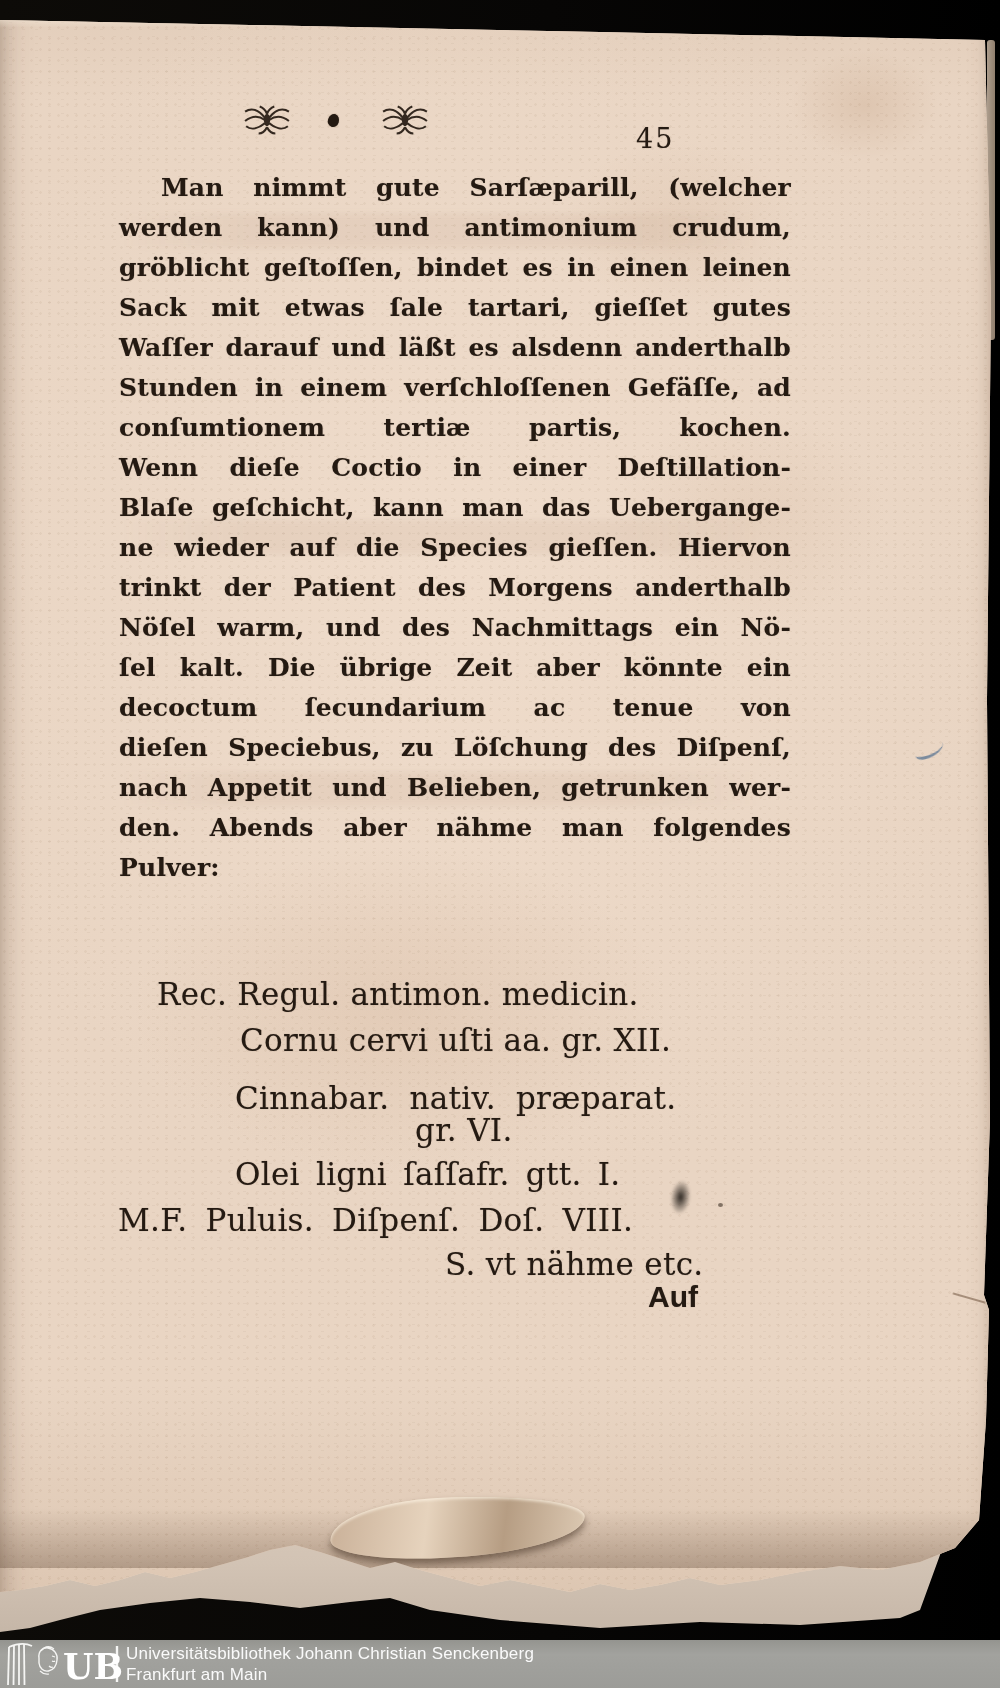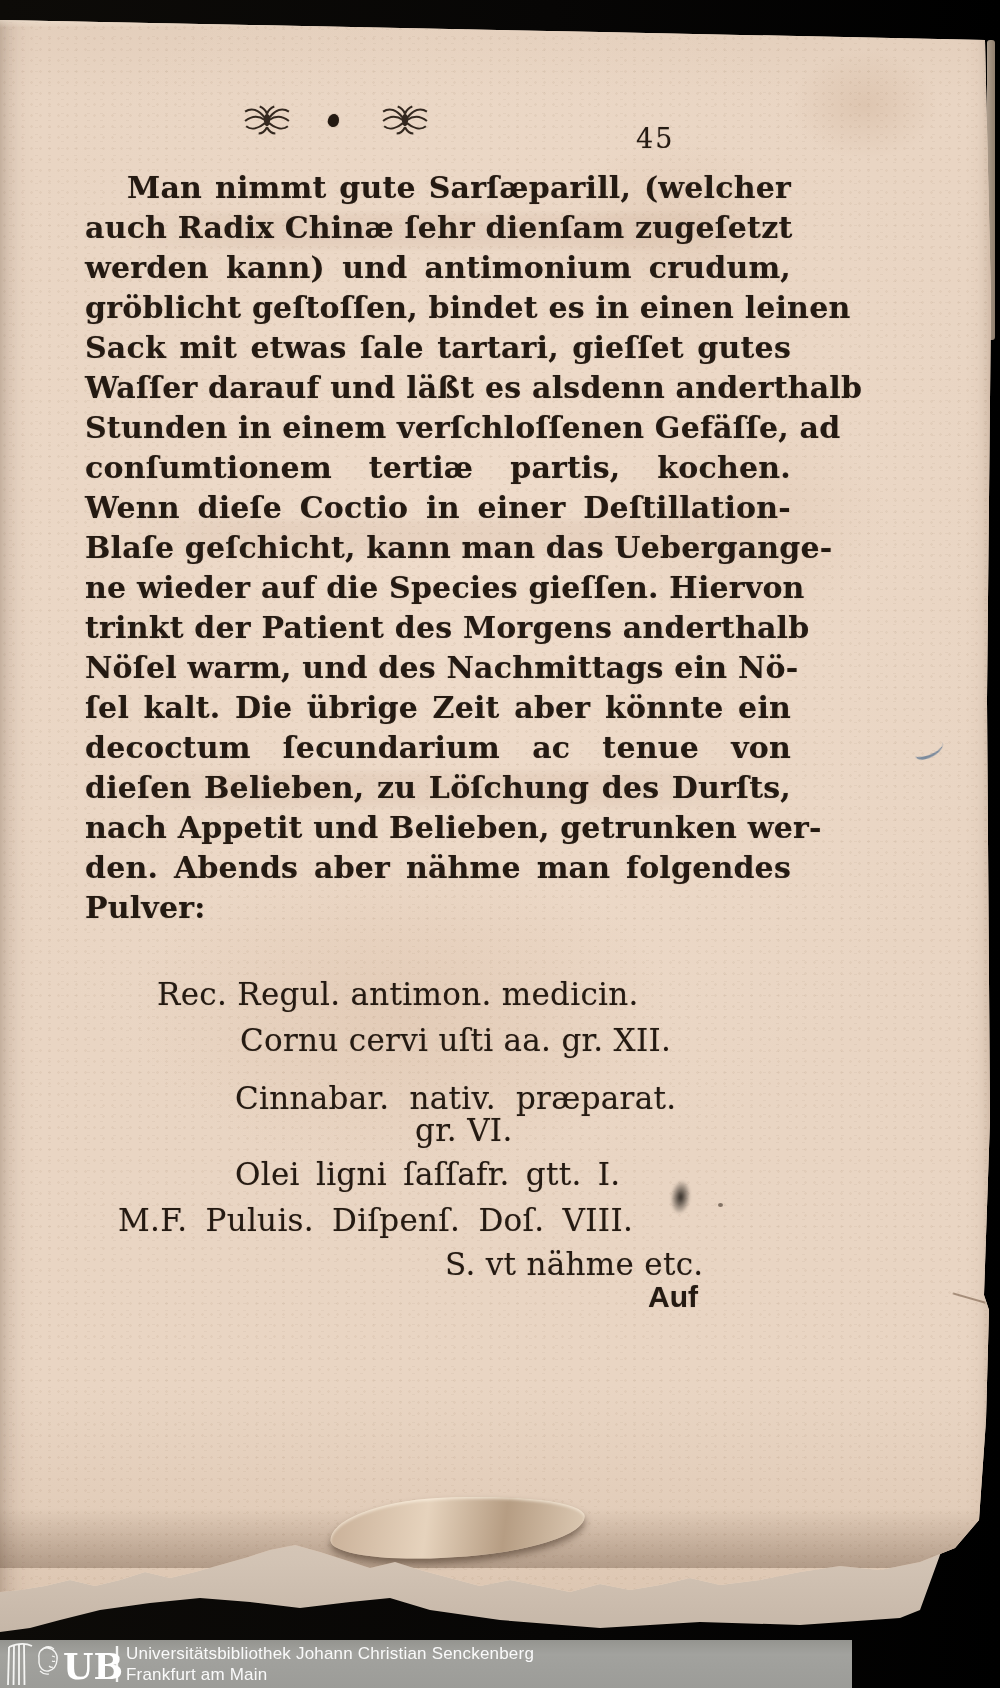--- a/index.html
+++ b/index.html
@@ -46,22 +46,22 @@
   
   .ink{color:#241a12;text-shadow:0 0 1px rgba(45,28,16,.35);}
   .ornament-row{position:absolute;left:0;top:96px;width:1000px;height:46px;}
   .fleuron{position:absolute;top:8px;width:48px;height:32px;}
   .fleuron.f1{left:243px;} .fleuron.f2{left:381px;}
   .orn-dot{position:absolute;left:328px;top:18px;width:11px;height:13px;border-radius:50% 50% 50% 50%/55% 55% 45% 45%;
     background:#241a12;box-shadow:0 0 1px rgba(45,28,16,.6);transform:rotate(18deg);}
   .page-number{position:absolute;left:636px;top:2px;font:27px/34px "DejaVu Serif",serif;letter-spacing:2px;margin-top:24px;}
 
   .body-text{position:absolute;left:85px;top:168px;width:706px;}
-  .t-line{height:40px;font-family:"DejaVu Serif",serif;font-weight:bold;font-size:30px;line-height:40px;
-    text-align:justify;text-align-last:justify;letter-spacing:.2px;white-space:nowrap;}
+  .t-line{height:40px;font-family:"DejaVu Serif",serif;font-weight:bold;font-size:25px;line-height:40px;
+    text-align:justify;text-align-last:justify;letter-spacing:.2px;white-space:nowrap;margin-left:34px;}
   .t-line.indent{padding-left:42px;}
   .t-line.open{text-align-last:left;}
 
   .recipe{position:absolute;left:85px;top:952px;width:720px;height:340px;}
   .r-line{position:absolute;font-family:"DejaVu Serif",serif;font-size:31px;line-height:40px;white-space:nowrap;letter-spacing:.3px;}
   .r1{left:72px;top:22px;}  .r2{left:155px;top:68px;text-align:center;} .r3{left:150px;top:114px;word-spacing:10px;margin-top:12px;}
   .r4{left:330px;top:158px;} .r5{left:150px;top:202px;word-spacing:6px;text-align:center;} .r6{left:33px;top:248px;word-spacing:8px;text-align:center;}
   .r7{left:360px;top:292px;}
   .catchword{position:absolute;left:648px;top:1280px;font-family:Liberation Sans, sans-serif;font-weight:bold;font-size:30px;}
 
@@ -74,21 +74,21 @@
   .tear-fold{position:absolute;left:330px;top:1497px;width:255px;height:60px;transform:rotate(-3deg);
     background:linear-gradient(100deg,#c9b098 0%,#e6d3bd 38%,#b69d83 68%,#ddcab4 100%);
     border-radius:45% 60% 55% 45%/65% 45% 60% 40%;
     box-shadow:0 5px 7px rgba(55,38,24,.5),inset 0 2px 3px rgba(255,246,230,.65);}
   .tear-shadow{position:absolute;left:0;top:1508px;width:990px;height:60px;
     background:linear-gradient(180deg,rgba(82,58,40,0),rgba(82,58,40,.32));pointer-events:none;}
   .crease{position:absolute;left:952px;top:1297px;width:34px;height:2px;background:rgba(100,72,50,.5);
     transform:rotate(16deg);border-radius:2px;filter:blur(.5px);}
 
   
-  .footer{position:absolute;left:0;top:1640px;width:852px;height:48px;
+  .footer{position:absolute;left:0;top:1640px;width:1000px;height:48px;
     background:linear-gradient(180deg,#94948f 0%,#a2a29e 30%,#9c9c98 100%);}
   .footer .logo-wrap{position:absolute;left:6px;top:2px;width:118px;height:44px;}
   .footer .u-text{position:absolute;left:126px;top:3px;color:#fafafa;
     font-family:"Liberation Sans","DejaVu Sans",sans-serif;font-size:17px;line-height:21px;letter-spacing:.2px;}
 </style>
 </head>
 <body>
 
 <div class="stage">
 
@@ -134,35 +134,34 @@
             <path d="M23 9 C25 4,27 3,30 2"></path>
           <path d="M23 22 C21 26,18 28,15 28"></path>
             <path d="M23 22 C25 26,28 28,31 28"></path>
         </g>
       </svg>
       <div class="page-number ink">45</div>
     </div>
 
     <div class="body-text">
       <div class="t-line indent ink">Man nimmt gute Sarſæparill, (welcher</div>
-      <div class="t-line ink">auch Radix Chinæ ſehr dienſam zugeſetzt</div>
       <div class="t-line ink">werden kann) und antimonium crudum,</div>
       <div class="t-line ink">gröblicht geſtoſſen, bindet es in einen leinen</div>
       <div class="t-line ink">Sack mit etwas ſale tartari, gieſſet gutes</div>
       <div class="t-line ink">Waſſer darauf und läßt es alsdenn anderthalb</div>
       <div class="t-line ink">Stunden in einem verſchloſſenen Gefäſſe, ad</div>
       <div class="t-line ink">conſumtionem tertiæ partis, kochen.</div>
       <div class="t-line ink">Wenn dieſe Coctio in einer Deſtillation-</div>
       <div class="t-line ink">Blaſe geſchicht, kann man das Uebergange-</div>
       <div class="t-line ink">ne wieder auf die Species gieſſen. Hiervon</div>
       <div class="t-line ink">trinkt der Patient des Morgens anderthalb</div>
       <div class="t-line ink">Nöſel warm, und des Nachmittags ein Nö-</div>
       <div class="t-line ink">ſel kalt. Die übrige Zeit aber könnte ein</div>
       <div class="t-line ink">decoctum ſecundarium ac tenue von</div>
-      <div class="t-line ink">dieſen Belieben, zu Löſchung des Durſts,</div>
+      <div class="t-line ink">dieſen Speciebus, zu Löſchung des Diſpenſ,</div>
       <div class="t-line ink">nach Appetit und Belieben, getrunken wer-</div>
       <div class="t-line ink">den. Abends aber nähme man folgendes</div>
       <div class="t-line open ink">Pulver:</div>
     </div>
 
     <div class="recipe">
       <div class="r-line r1 ink">Rec. Regul. antimon. medicin.</div>
       <div class="r-line r2 ink">Cornu cervi uſti aa. gr. XII.</div>
       <div class="r-line r3 ink">Cinnabar. nativ. præparat.</div>
       <div class="r-line r4 ink">gr. VI.</div>

